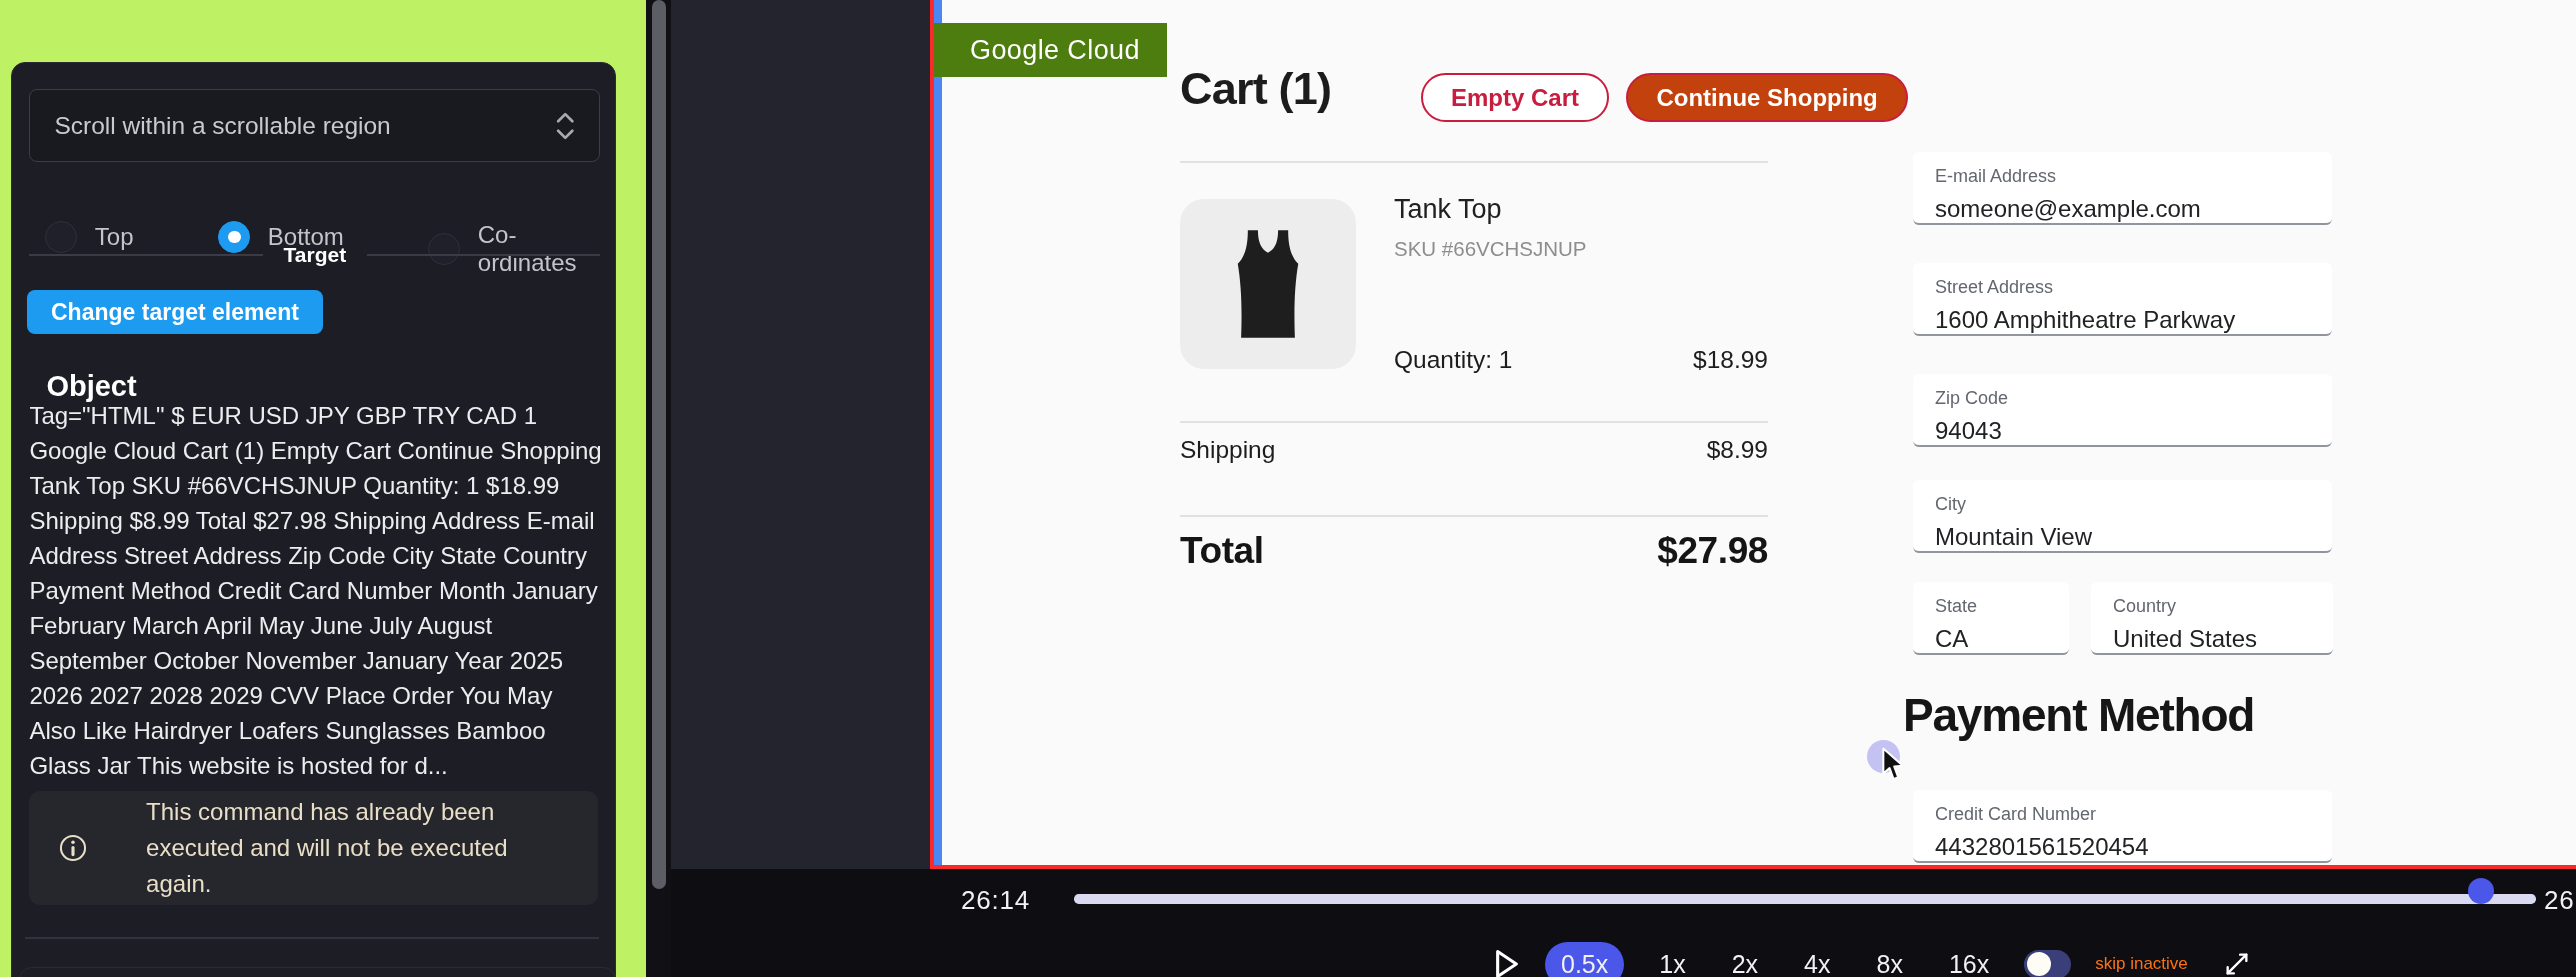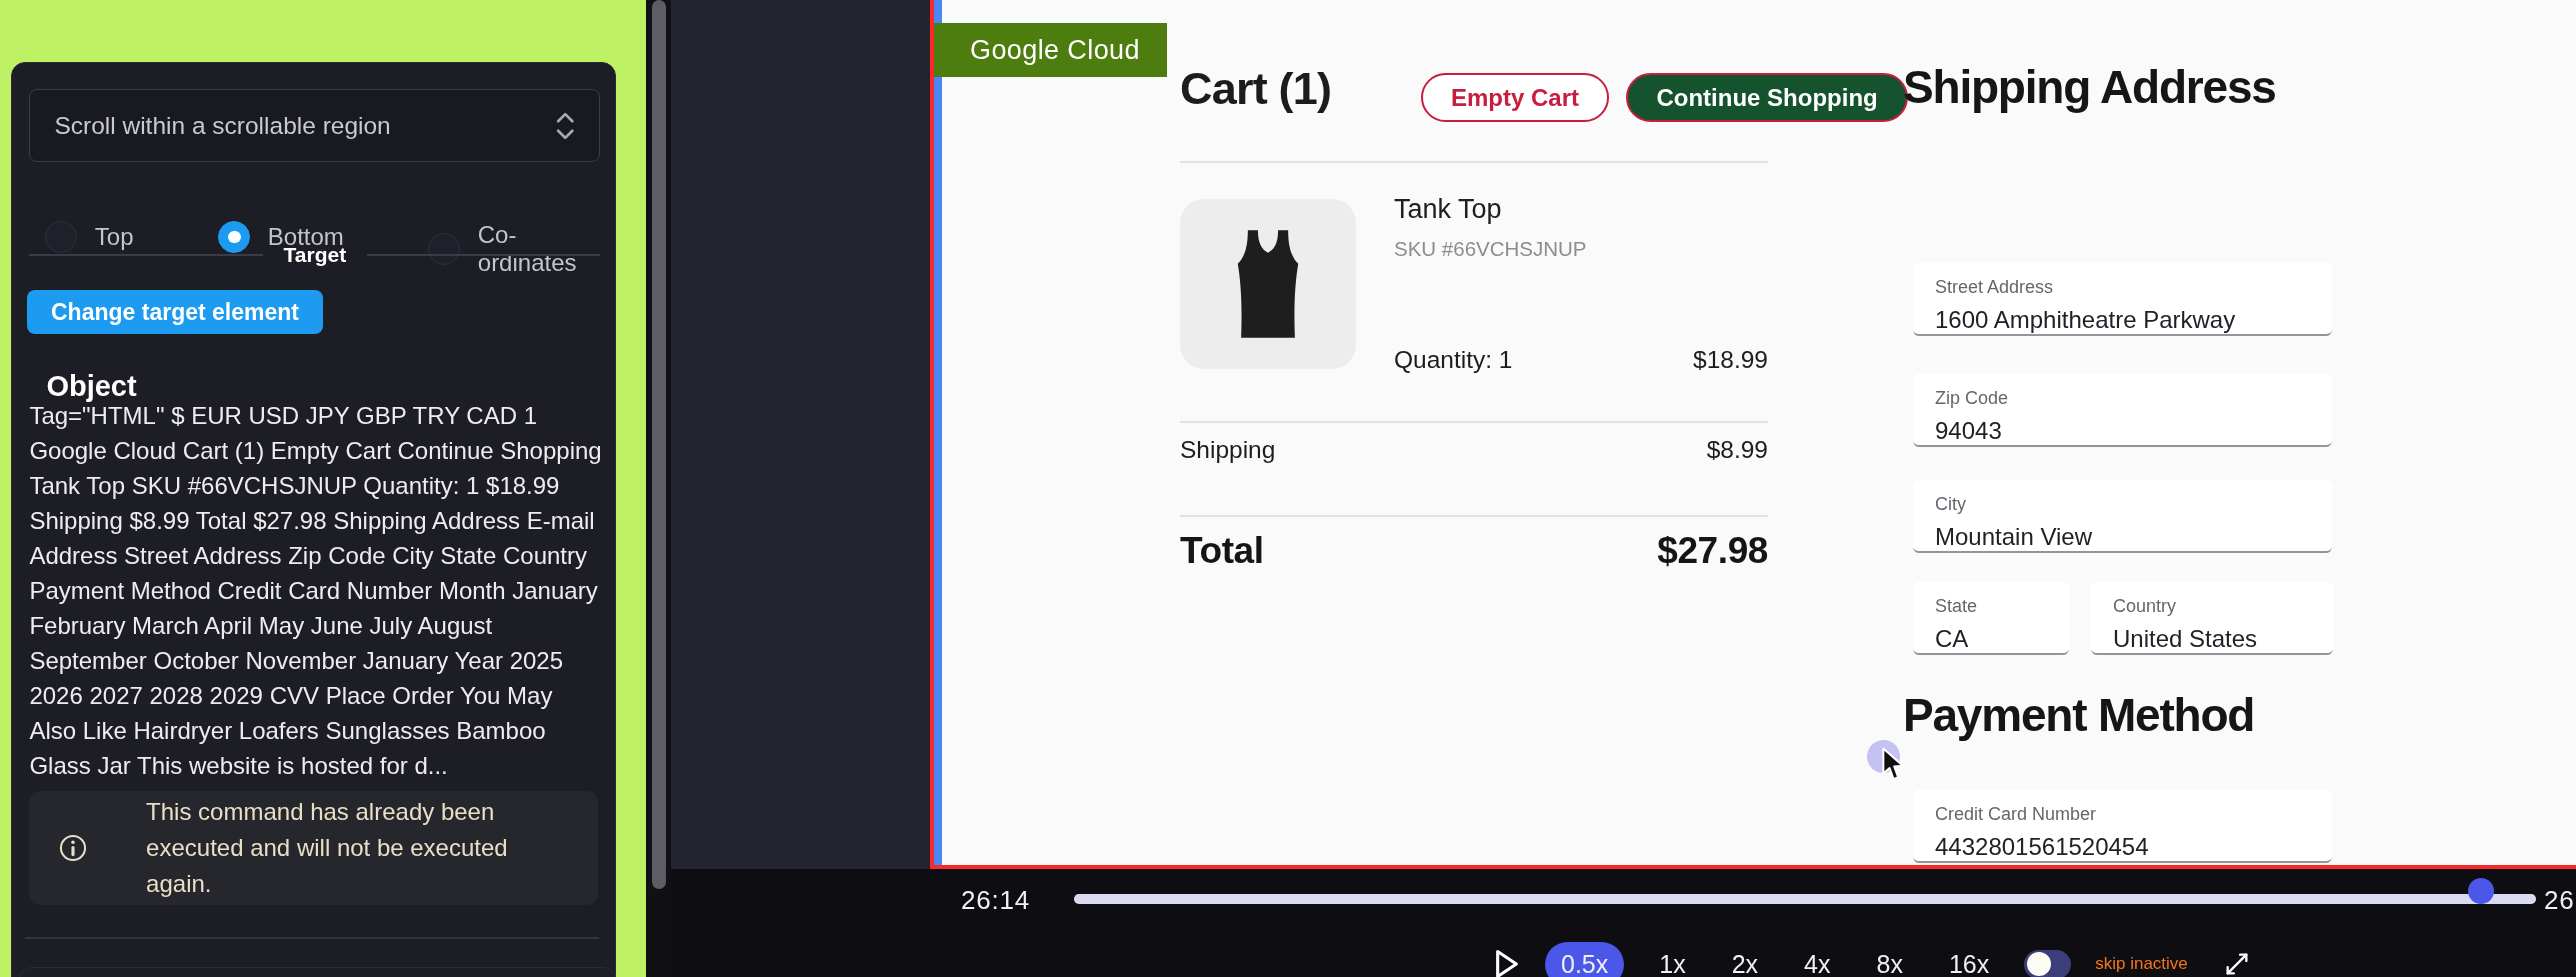--- a/index.html
+++ b/index.html
@@ -77,21 +77,21 @@
   }
   .gc-badge-text{color:#fff;font-size:27px;font-weight:500;letter-spacing:0.4px;white-space:nowrap;}
   .cart-title{position:absolute;left:246px;top:63px;margin:0;font-size:45px;font-weight:600;color:#1c1c1c;letter-spacing:-0.8px;}
   .cart-actions{position:absolute;left:487px;top:73px;display:flex;gap:17.4px;}
   .pill-btn{
     height:49px;border-radius:788px;display:flex;align-items:center;
     font-family:"Liberation Sans",sans-serif;font-size:24px;font-weight:600;cursor:pointer;
     padding:0 28px;white-space:nowrap;
   }
   .pill-outline{background:#fff;border:2.4px solid #c81d3e;color:#c81d3e;}
-  .pill-solid{background:#14532d;border:2.4px solid #c81d3e;color:#fff;}
+  .pill-solid{background:#c2410c;border:2.4px solid #c81d3e;color:#fff;}
   .hdiv{position:absolute;left:246px;width:588px;height:1.6px;background:#e1e1e2;}
   .hdiv.d1{top:161px;} .hdiv.d2{top:421px;} .hdiv.d3{top:515px;}
   .prod-img{
     position:absolute;left:246px;top:199px;width:176px;height:170px;border-radius:24px;
     background:#ededed;display:flex;align-items:center;justify-content:center;
   }
   .prod-name{position:absolute;left:460px;top:194px;margin:0;font-size:27px;font-weight:500;color:#202020;}
   .prod-sku{position:absolute;left:460px;top:237px;margin:0;font-size:20.5px;color:#8d8d8d;}
   .qty-row{position:absolute;left:460px;top:346px;width:374px;display:flex;justify-content:space-between;font-size:24.5px;color:#1d1d1d;}
   .ship-row{position:absolute;left:246px;top:436px;width:588px;display:flex;justify-content:space-between;font-size:24.5px;color:#1d1d1d;}
@@ -232,22 +232,25 @@
       <span>$8.99</span>
     </div>
 
     <div class="hdiv d3"></div>
 
     <div class="total-row">
       <span>Total</span>
       <span>$27.98</span>
     </div>
 
-    <h1 class="form-heading h1">Shipping Address</h1>
-
+
+    <div class="field f-email">
+      <div class="flabel">E-mail Address</div>
+      <div class="fvalue">someone@example.com</div>
+    </div>
     <div class="field f-street">
       <div class="flabel">Street Address</div>
       <div class="fvalue">1600 Amphitheatre Parkway</div>
     </div>
     <div class="field f-zip">
       <div class="flabel">Zip Code</div>
       <div class="fvalue">94043</div>
     </div>
     <div class="field f-city">
       <div class="flabel">City</div>

